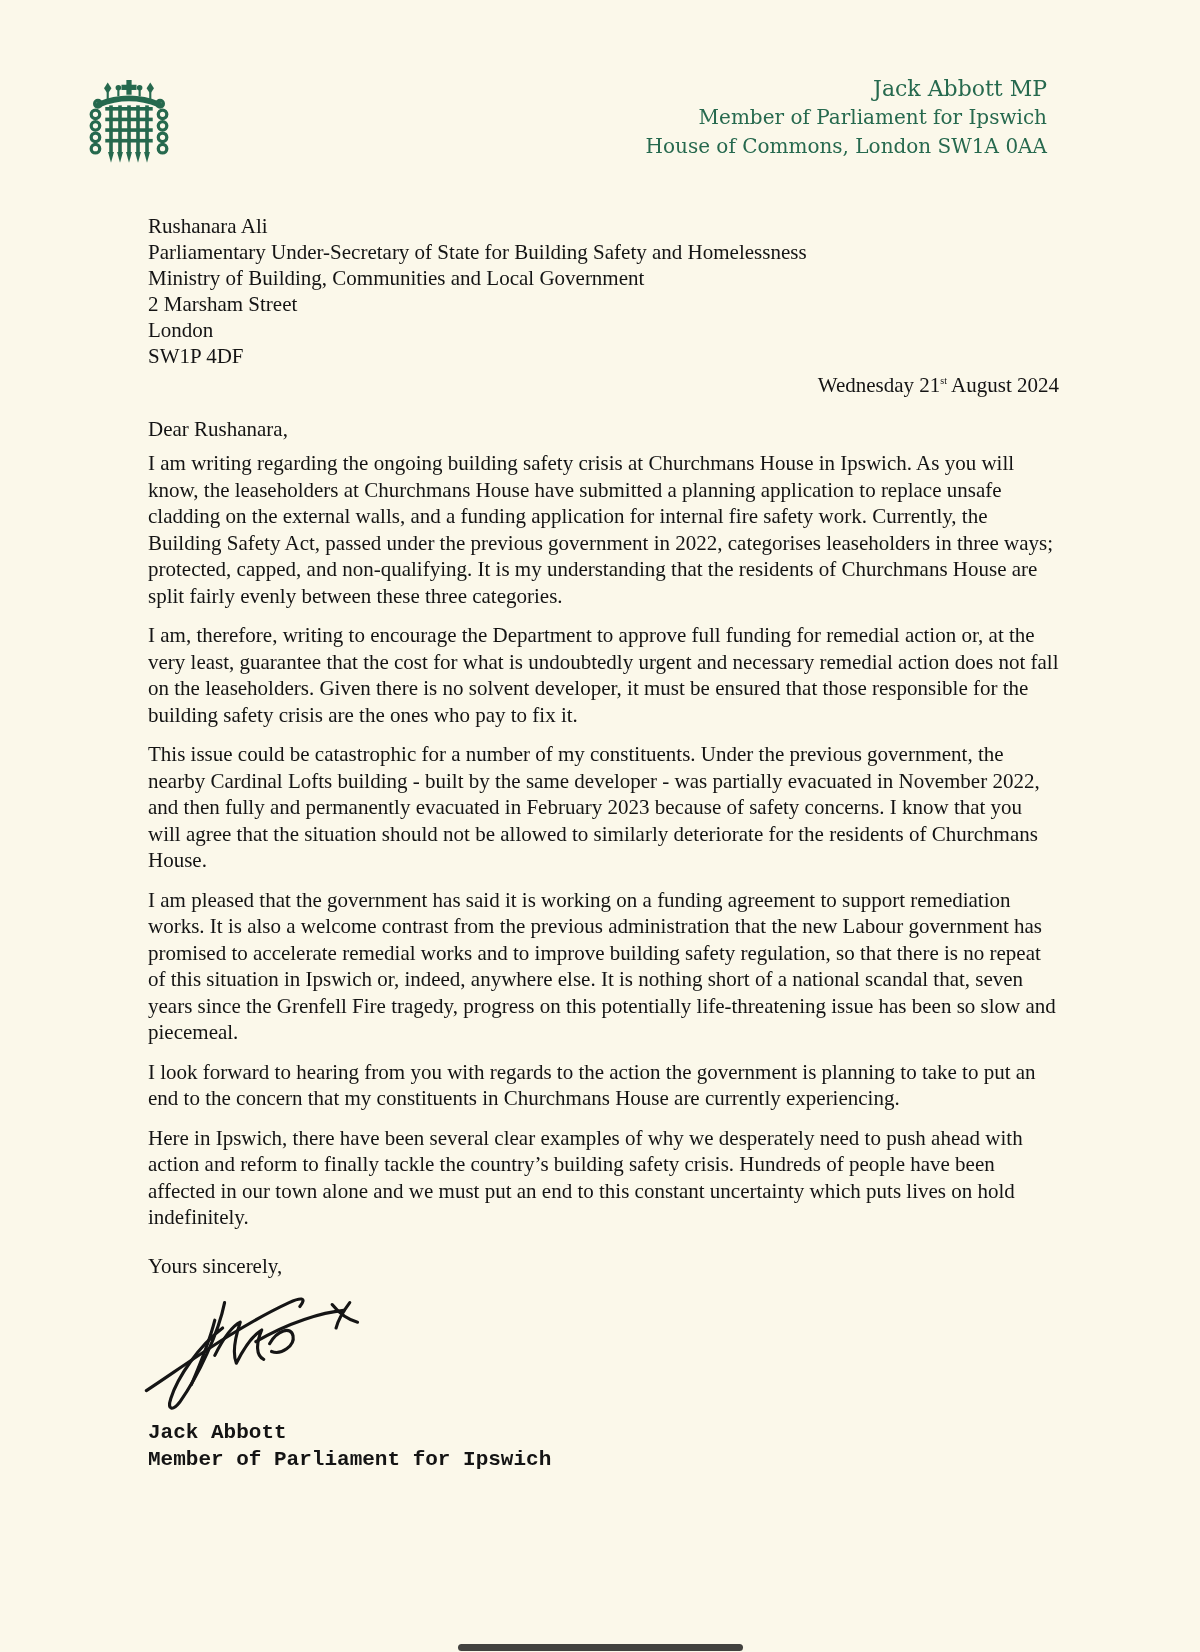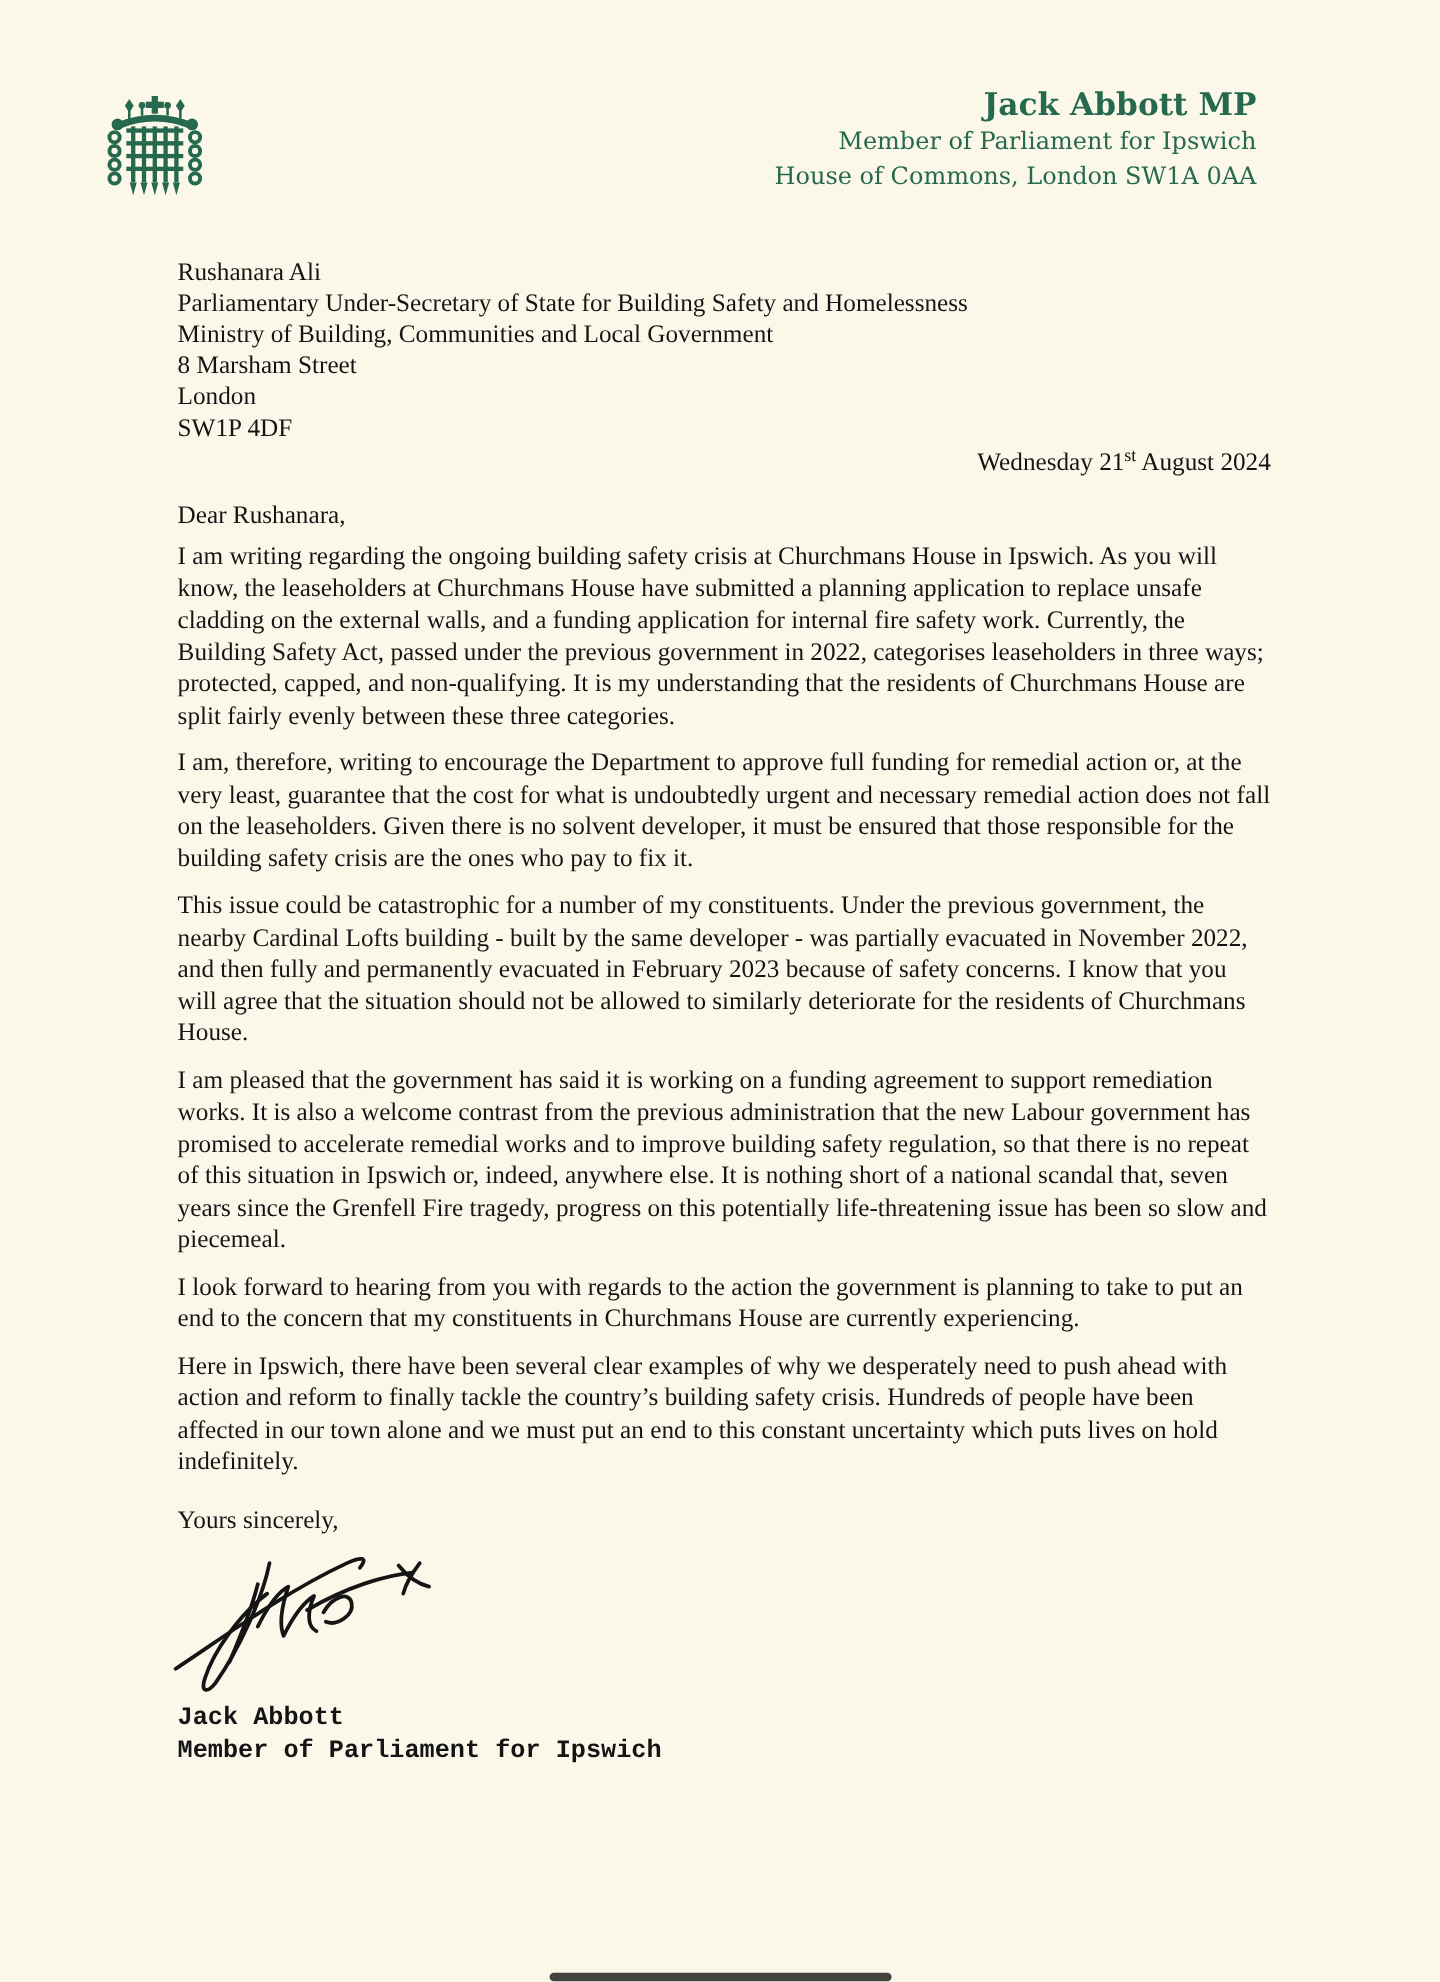--- a/index.html
+++ b/index.html
@@ -17,31 +17,31 @@
     position:absolute; left:88px; top:80px;
     width:82px; height:90px;
   }
   .header-block {
     position:absolute; top:74px; right:153px;
     text-align:right;
     font-family:"DejaVu Serif", serif;
     color:#26694E;
     line-height:29px;
   }
-  .header-name { font-size:26px; font-weight:bold; }
+  .header-name { font-size:22px; font-weight:normal; }
   .header-line { font-size:20px; }
   
   .content {
     position:absolute; left:148px; top:0; width:911px;
     font-size:21px; line-height:26.5px;
   }
   .recipient { margin-top:213px; }
   .recipient div { line-height:26px; }
   .date-row { text-align:right; margin-top:3px; }
-  .date-row sup { font-size:15px; line-height:0; }
+  .date-row sup { font-size:10px; line-height:0; }
   .date-suffix { white-space:pre-wrap; }
   .salutation { margin-top:17px;font-family:Liberation Serif, serif; }
   .content p { margin:13px 0 0 0; }
   .content p.first { margin-top:8px; }
   .closing { margin-top:22px; }
   .signature { margin-top:6px; margin-left:-10px; display:block; }
   .sender { margin-top:2px; font-weight:bold; line-height:27px;font-family:Liberation Mono, monospace; }
   
   .home-indicator {
     position:absolute; left:458px; top:1644px;
@@ -112,21 +112,21 @@
     <div class="header-line">Member of Parliament for Ipswich</div>
     <div class="header-line">House of Commons, London SW1A 0AA</div>
   </div>
 
   <div class="content">
 
     <div class="recipient">
       <div>Rushanara Ali</div>
       <div>Parliamentary Under-Secretary of State for Building Safety and Homelessness</div>
       <div>Ministry of Building, Communities and Local Government</div>
-      <div>8 Marsham Street</div>
+      <div>2 Marsham Street</div>
       <div>London</div>
       <div>SW1P 4DF</div>
     </div>
 
     <div class="date-row"><span>Wednesday 21</span><sup>st</sup><span class="date-suffix"> August 2024</span></div>
 
     <div class="salutation">Dear Rushanara,</div>
 
     <p class="first">I am writing regarding the ongoing building safety crisis at Churchmans House in Ipswich. As you will know, the leaseholders at Churchmans House have submitted a planning application to replace unsafe cladding on the external walls, and a funding application for internal fire safety work. Currently, the Building Safety Act, passed under the previous government in 2022, categorises leaseholders in three ways; protected, capped, and non-qualifying. It is my understanding that the residents of Churchmans House are split fairly evenly between these three categories.</p>
     <p>I am, therefore, writing to encourage the Department to approve full funding for remedial action or, at the very least, guarantee that the cost for what is undoubtedly urgent and necessary remedial action does not fall on the leaseholders. Given there is no solvent developer, it must be ensured that those responsible for the building safety crisis are the ones who pay to fix it.</p>

